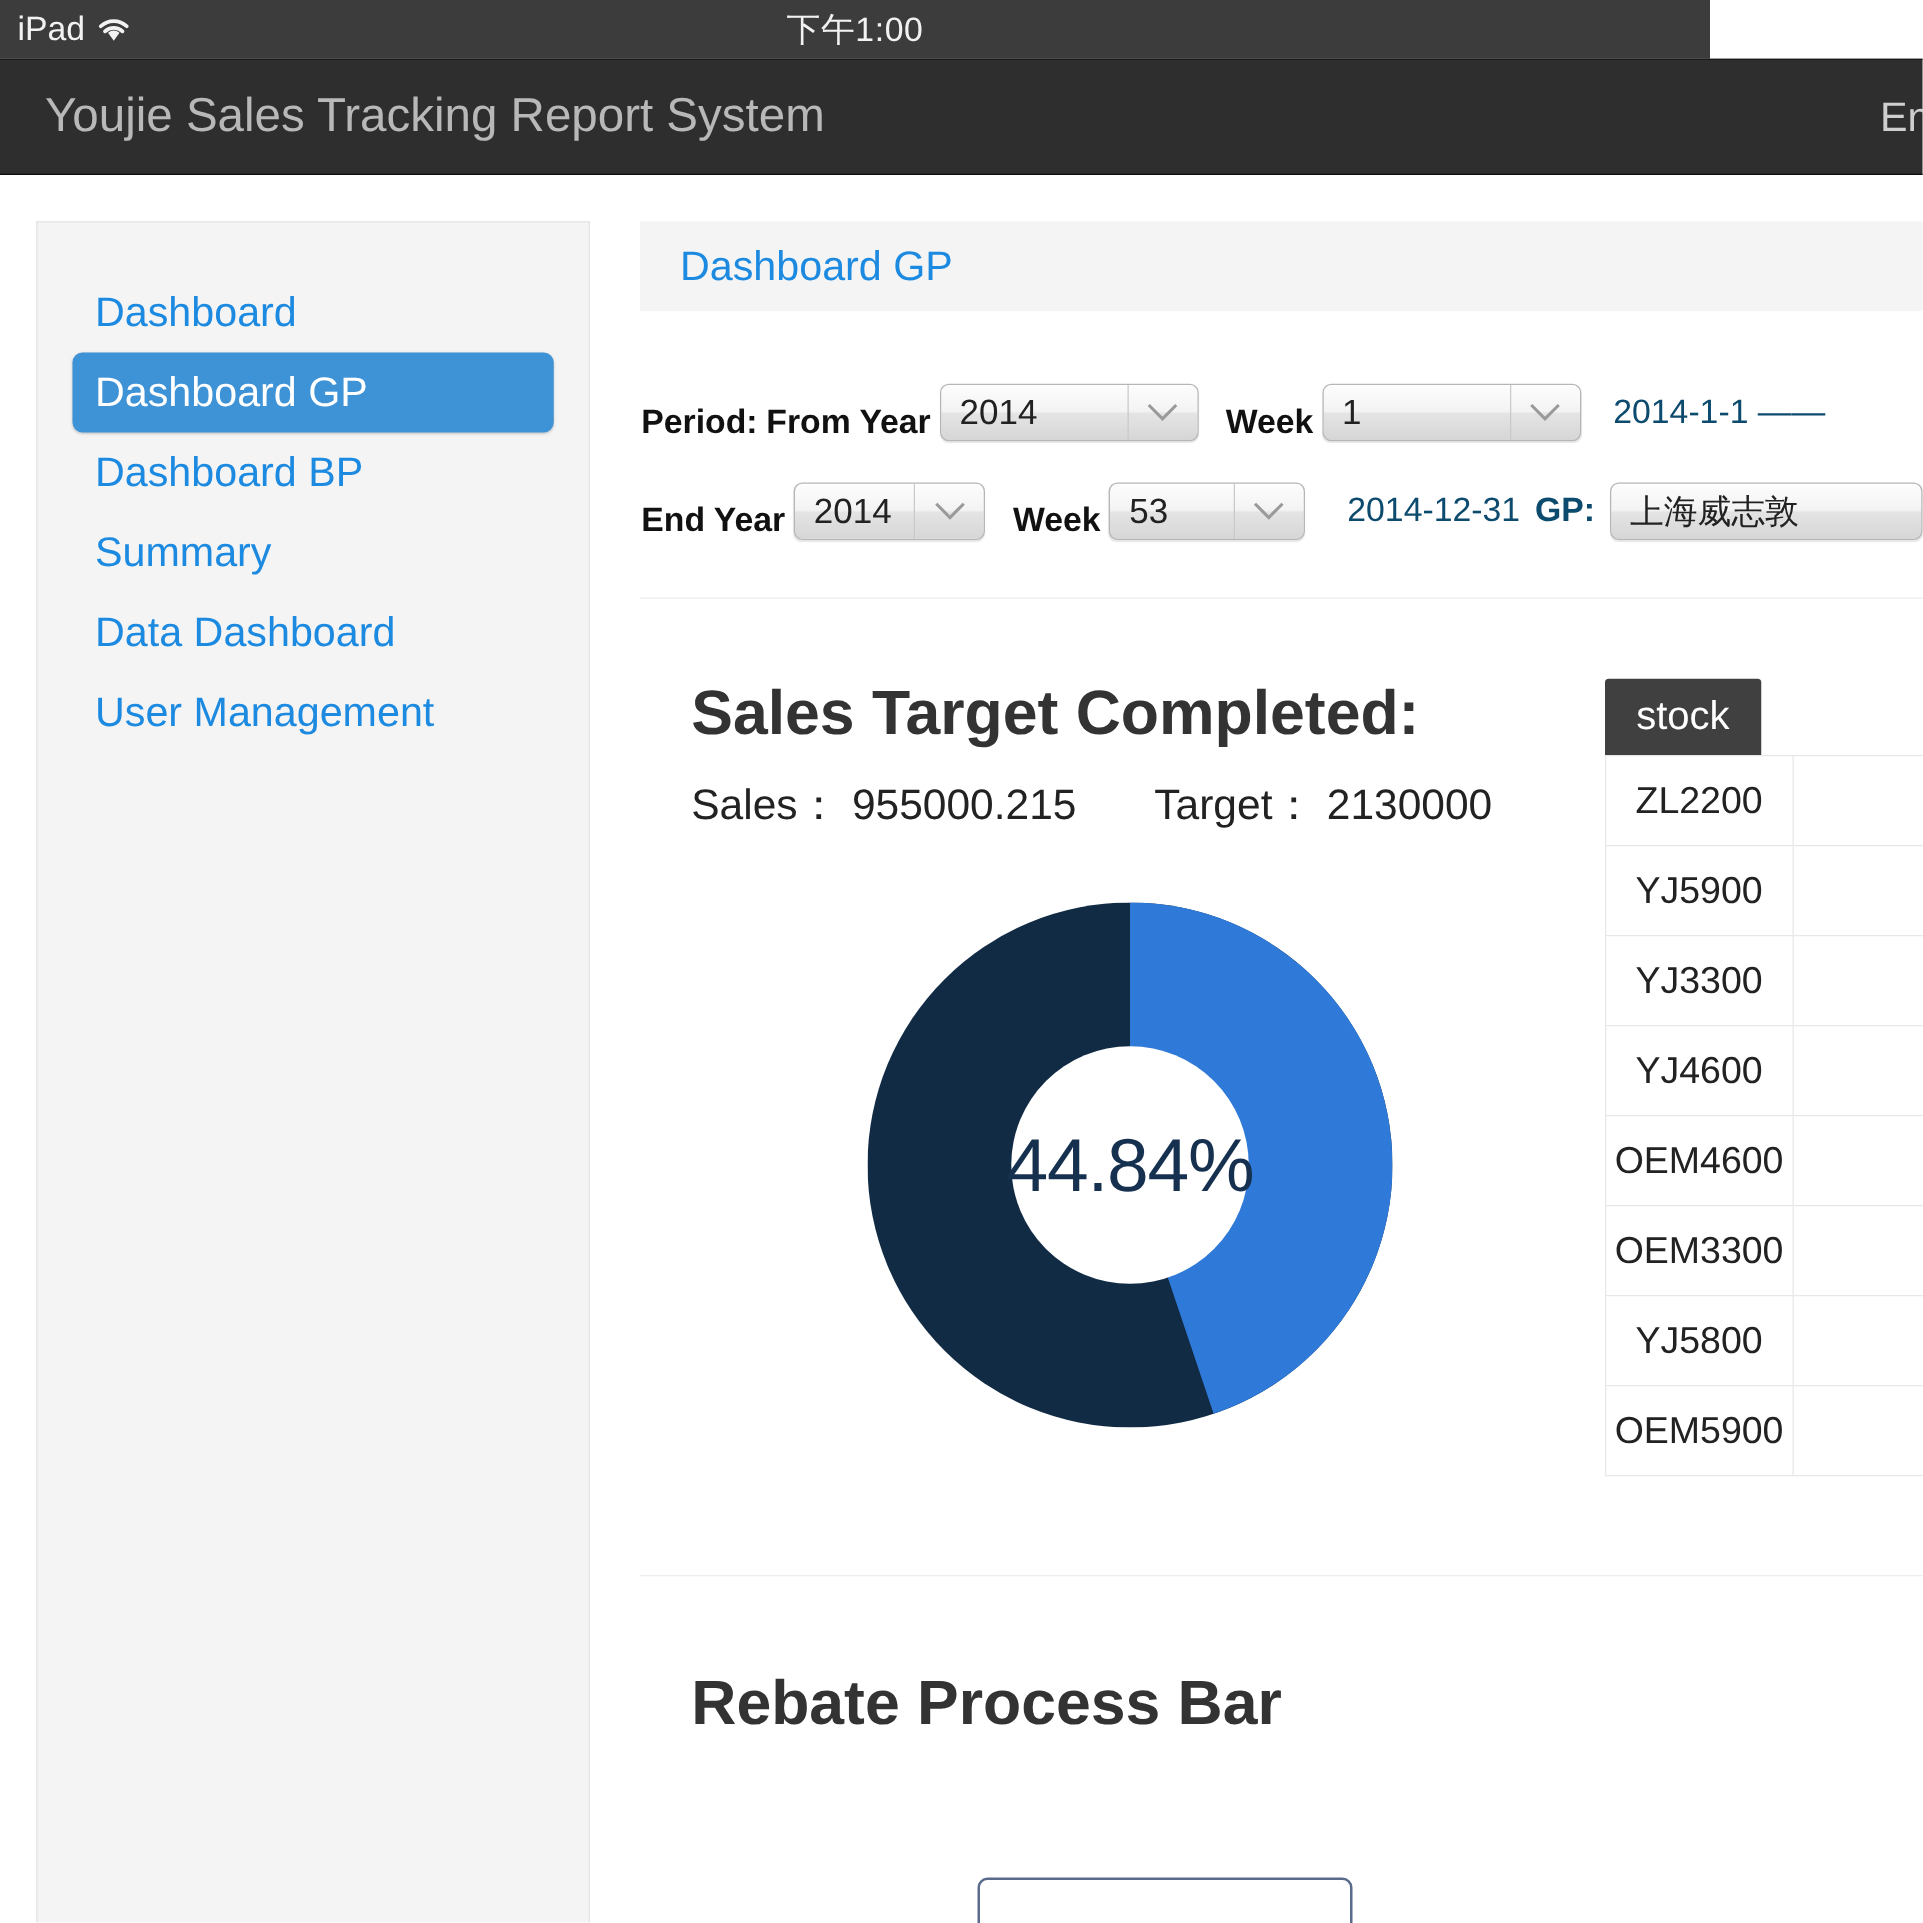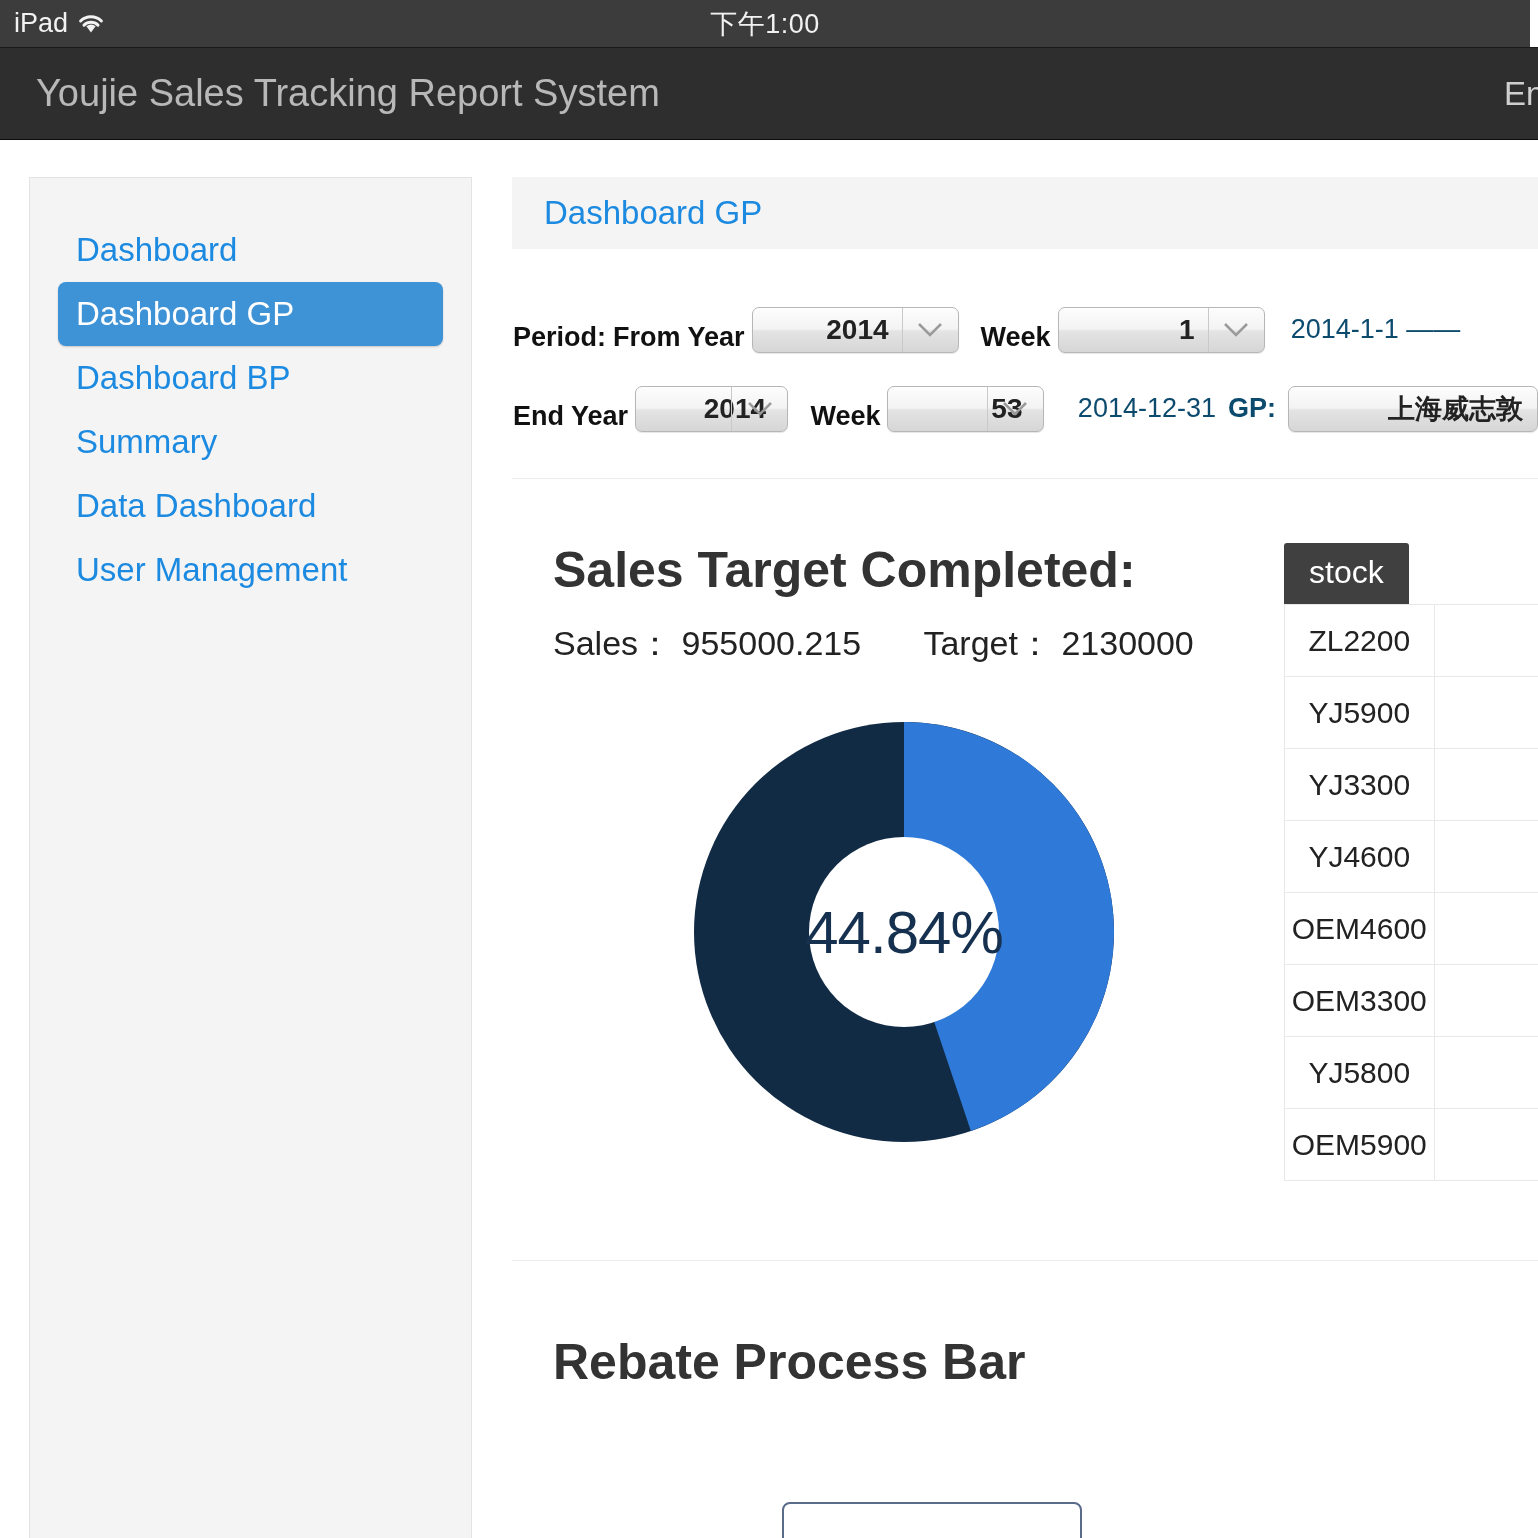--- a/index.html
+++ b/index.html
@@ -6,21 +6,21 @@
   html, body {
     width: 1538px; height: 1538px;
     font-family: "Liberation Sans", sans-serif;
     background: #ffffff;
     overflow: hidden;
   }
 
   
   #status-bar {
     position: absolute; top: 0; left: 0;
-    width: 1530px; height: 47px;
+    width: 1368px; height: 47px;
     background: #3c3c3c;
     color: #f2f2f2;
     display: flex; align-items: center;
   }
   #status-left {
     display: flex; align-items: center; gap: 9px;
     margin-left: 14px;
     font-size: 27px;
   }
   #wifi-icon { display: block; }
@@ -110,23 +110,22 @@
   .filter-static.b { font-weight: bold; }
 
   .ios-select {
     position: relative;
     display: inline-flex; align-items: center;
     height: 46px;
     background: linear-gradient(to bottom, #fdfdfd 0%, #f3f3f3 48%, #e4e4e4 52%, #d6d6d6 100%);
     border: 1px solid #b6b6b6;
     border-radius: 7px;
     box-shadow: inset 0 1px 0 #ffffff, 0 1px 1px rgba(0,0,0,.10);
-    font-weight: bold;
+    font-weight: normal;
     cursor: pointer;
-    text-align: right;
   }
   .ios-select .sel-value {
     padding: 0 14px 0 15px;
     font-size: 28px; color: #222;
     overflow: hidden; text-overflow: clip; white-space: nowrap;
   }
   .ios-select .sel-arrow {
     position: absolute; right: 0; top: 0;
     width: 56px; height: 100%;
     border-left: 1px solid #c9c9c9;

